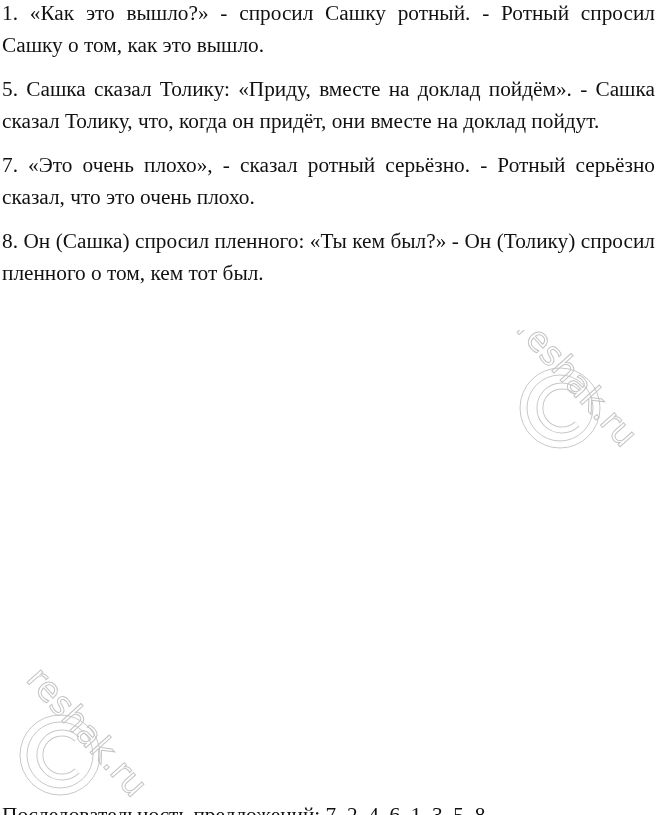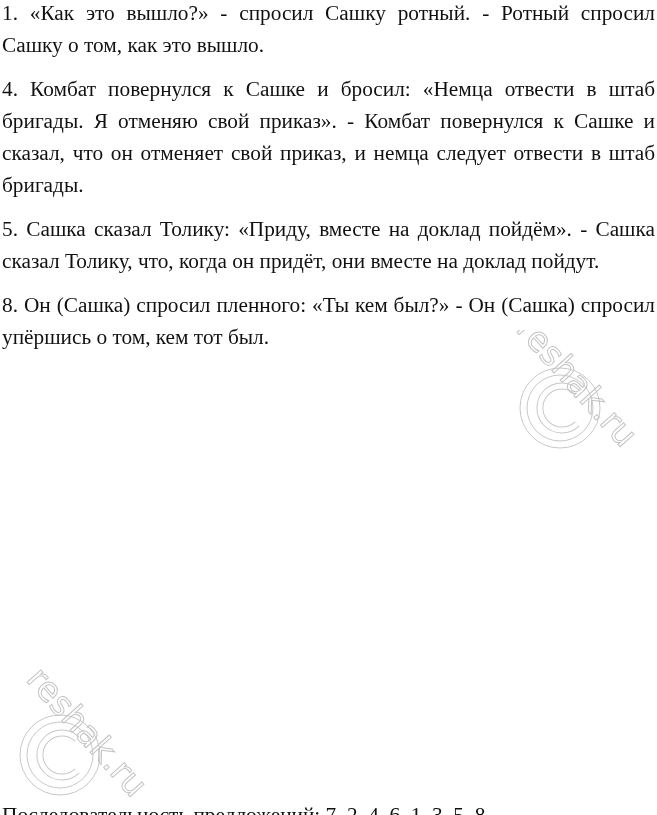--- a/index.html
+++ b/index.html
@@ -39,23 +39,23 @@
       position: absolute;
       pointer-events: none;
     }
     .wm svg { display: block; }
   </style>
 </head>
 <body>
 
 <div class="doc">
   <p class="para"><span>1.</span> <span>«Как это вышло?» - спросил Сашку ротный. - Ротный спросил Сашку о том, как это вышло.</span></p>
-  <p class="para"><span>4.</span> <span>Комбат повернулся к Сашке и бросил: «Немца отвести в штаб бригады. Я отменяю свой приказ». - Комбат повернулся к Сашке и сказал, что он отменяет свой приказ, и немца следует отвести в штаб бригады.</span></p>
   <p class="para"><span>5.</span> <span>Сашка сказал Толику: «Приду, вместе на доклад пойдём». - Сашка сказал Толику, что, когда он придёт, они вместе на доклад пойдут.</span></p>
-  <p class="para"><span>8.</span> <span>Он (Сашка) спросил пленного: «Ты кем был?» - Он (Сашка) спросил упёршись о том, кем тот был.</span></p>
+  <p class="para"><span>7.</span> <span>«Это очень плохо», - сказал ротный серьёзно. - Ротный серьёзно сказал, что это очень плохо.</span></p>
+  <p class="para"><span>8.</span> <span>Он (Сашка) спросил пленного: «Ты кем был?» - Он (Толику) спросил пленного о том, кем тот был.</span></p>
   <p class="para last"><span>Последовательность предложений:</span> <span>7, 2, 4, 6, 1, 3, 5, 8.</span></p>
 </div>
 
 <div class="wm" style="left:505px; top:330px;">
   <svg width="150" height="170" viewBox="0 0 150 170">
     <g fill="none" stroke="#c8c8c8" stroke-width="1">
       <circle cx="55" cy="78" r="40"></circle>
       <circle cx="55" cy="78" r="33"></circle>
       <path d="M72 62 A22 22 0 1 0 72 94" stroke-width="7" stroke="#c8c8c8"></path>
       <path d="M72 62 A22 22 0 1 0 72 94" stroke-width="5" stroke="#ffffff"></path>

